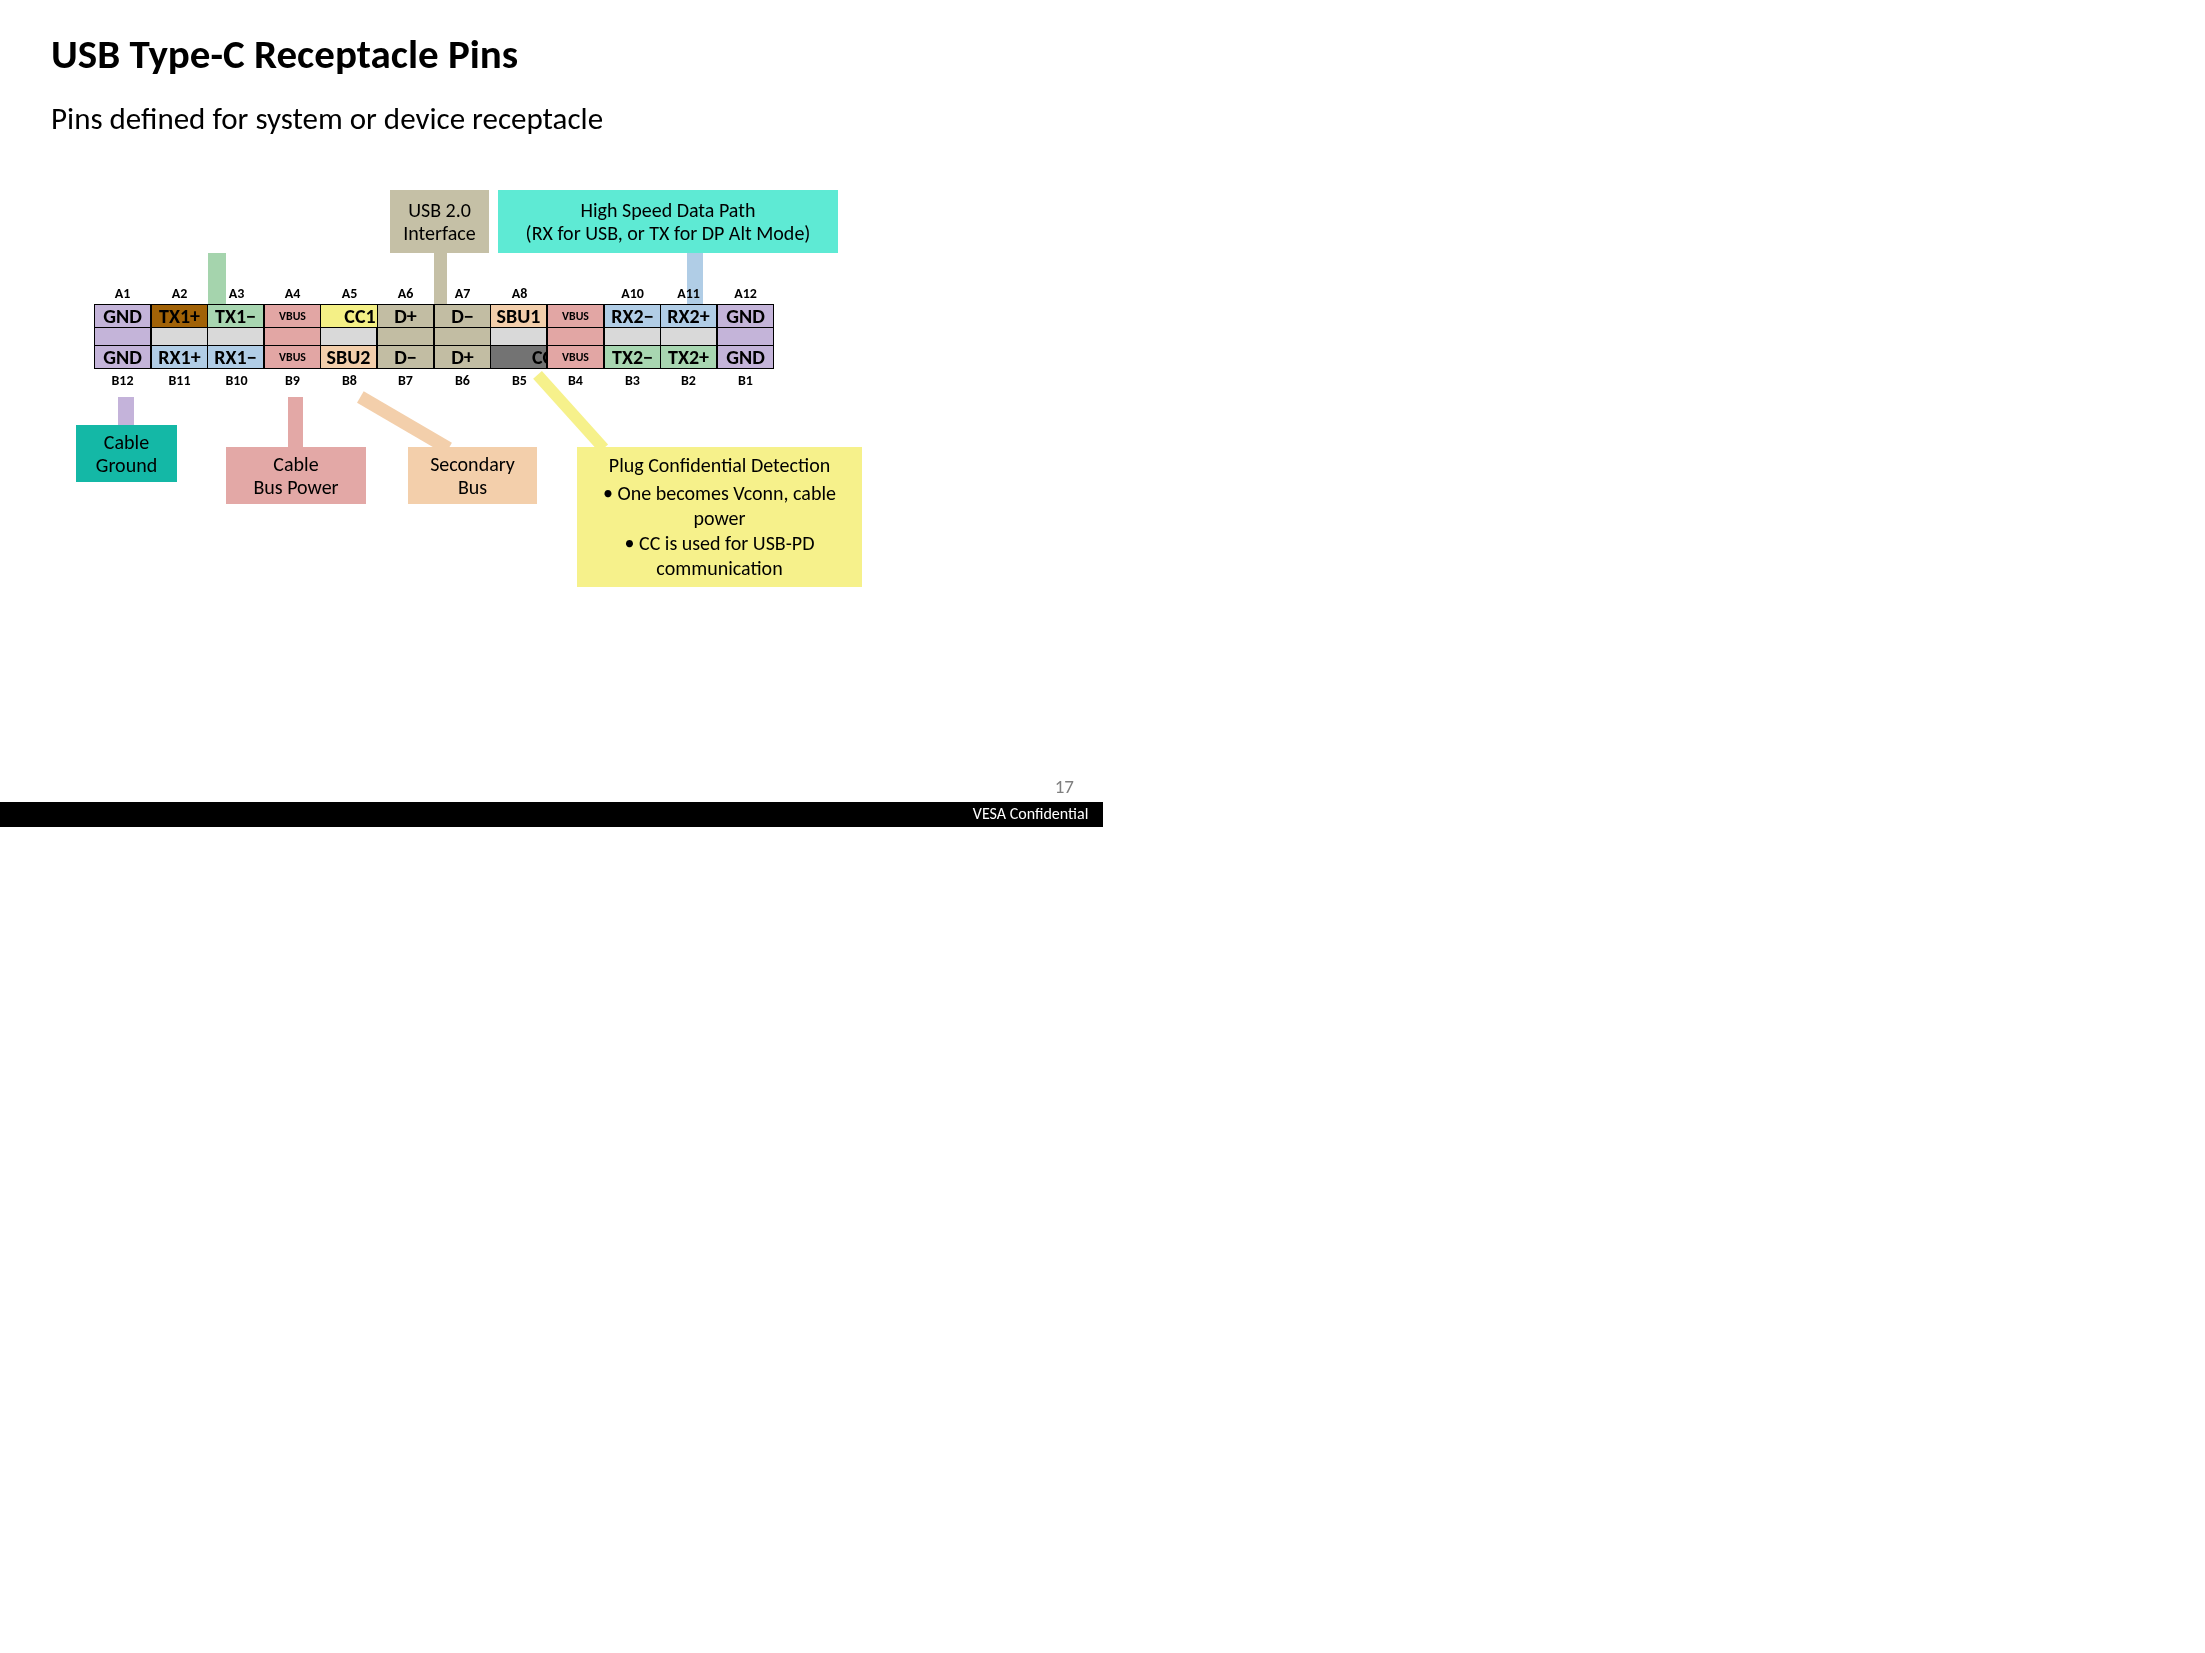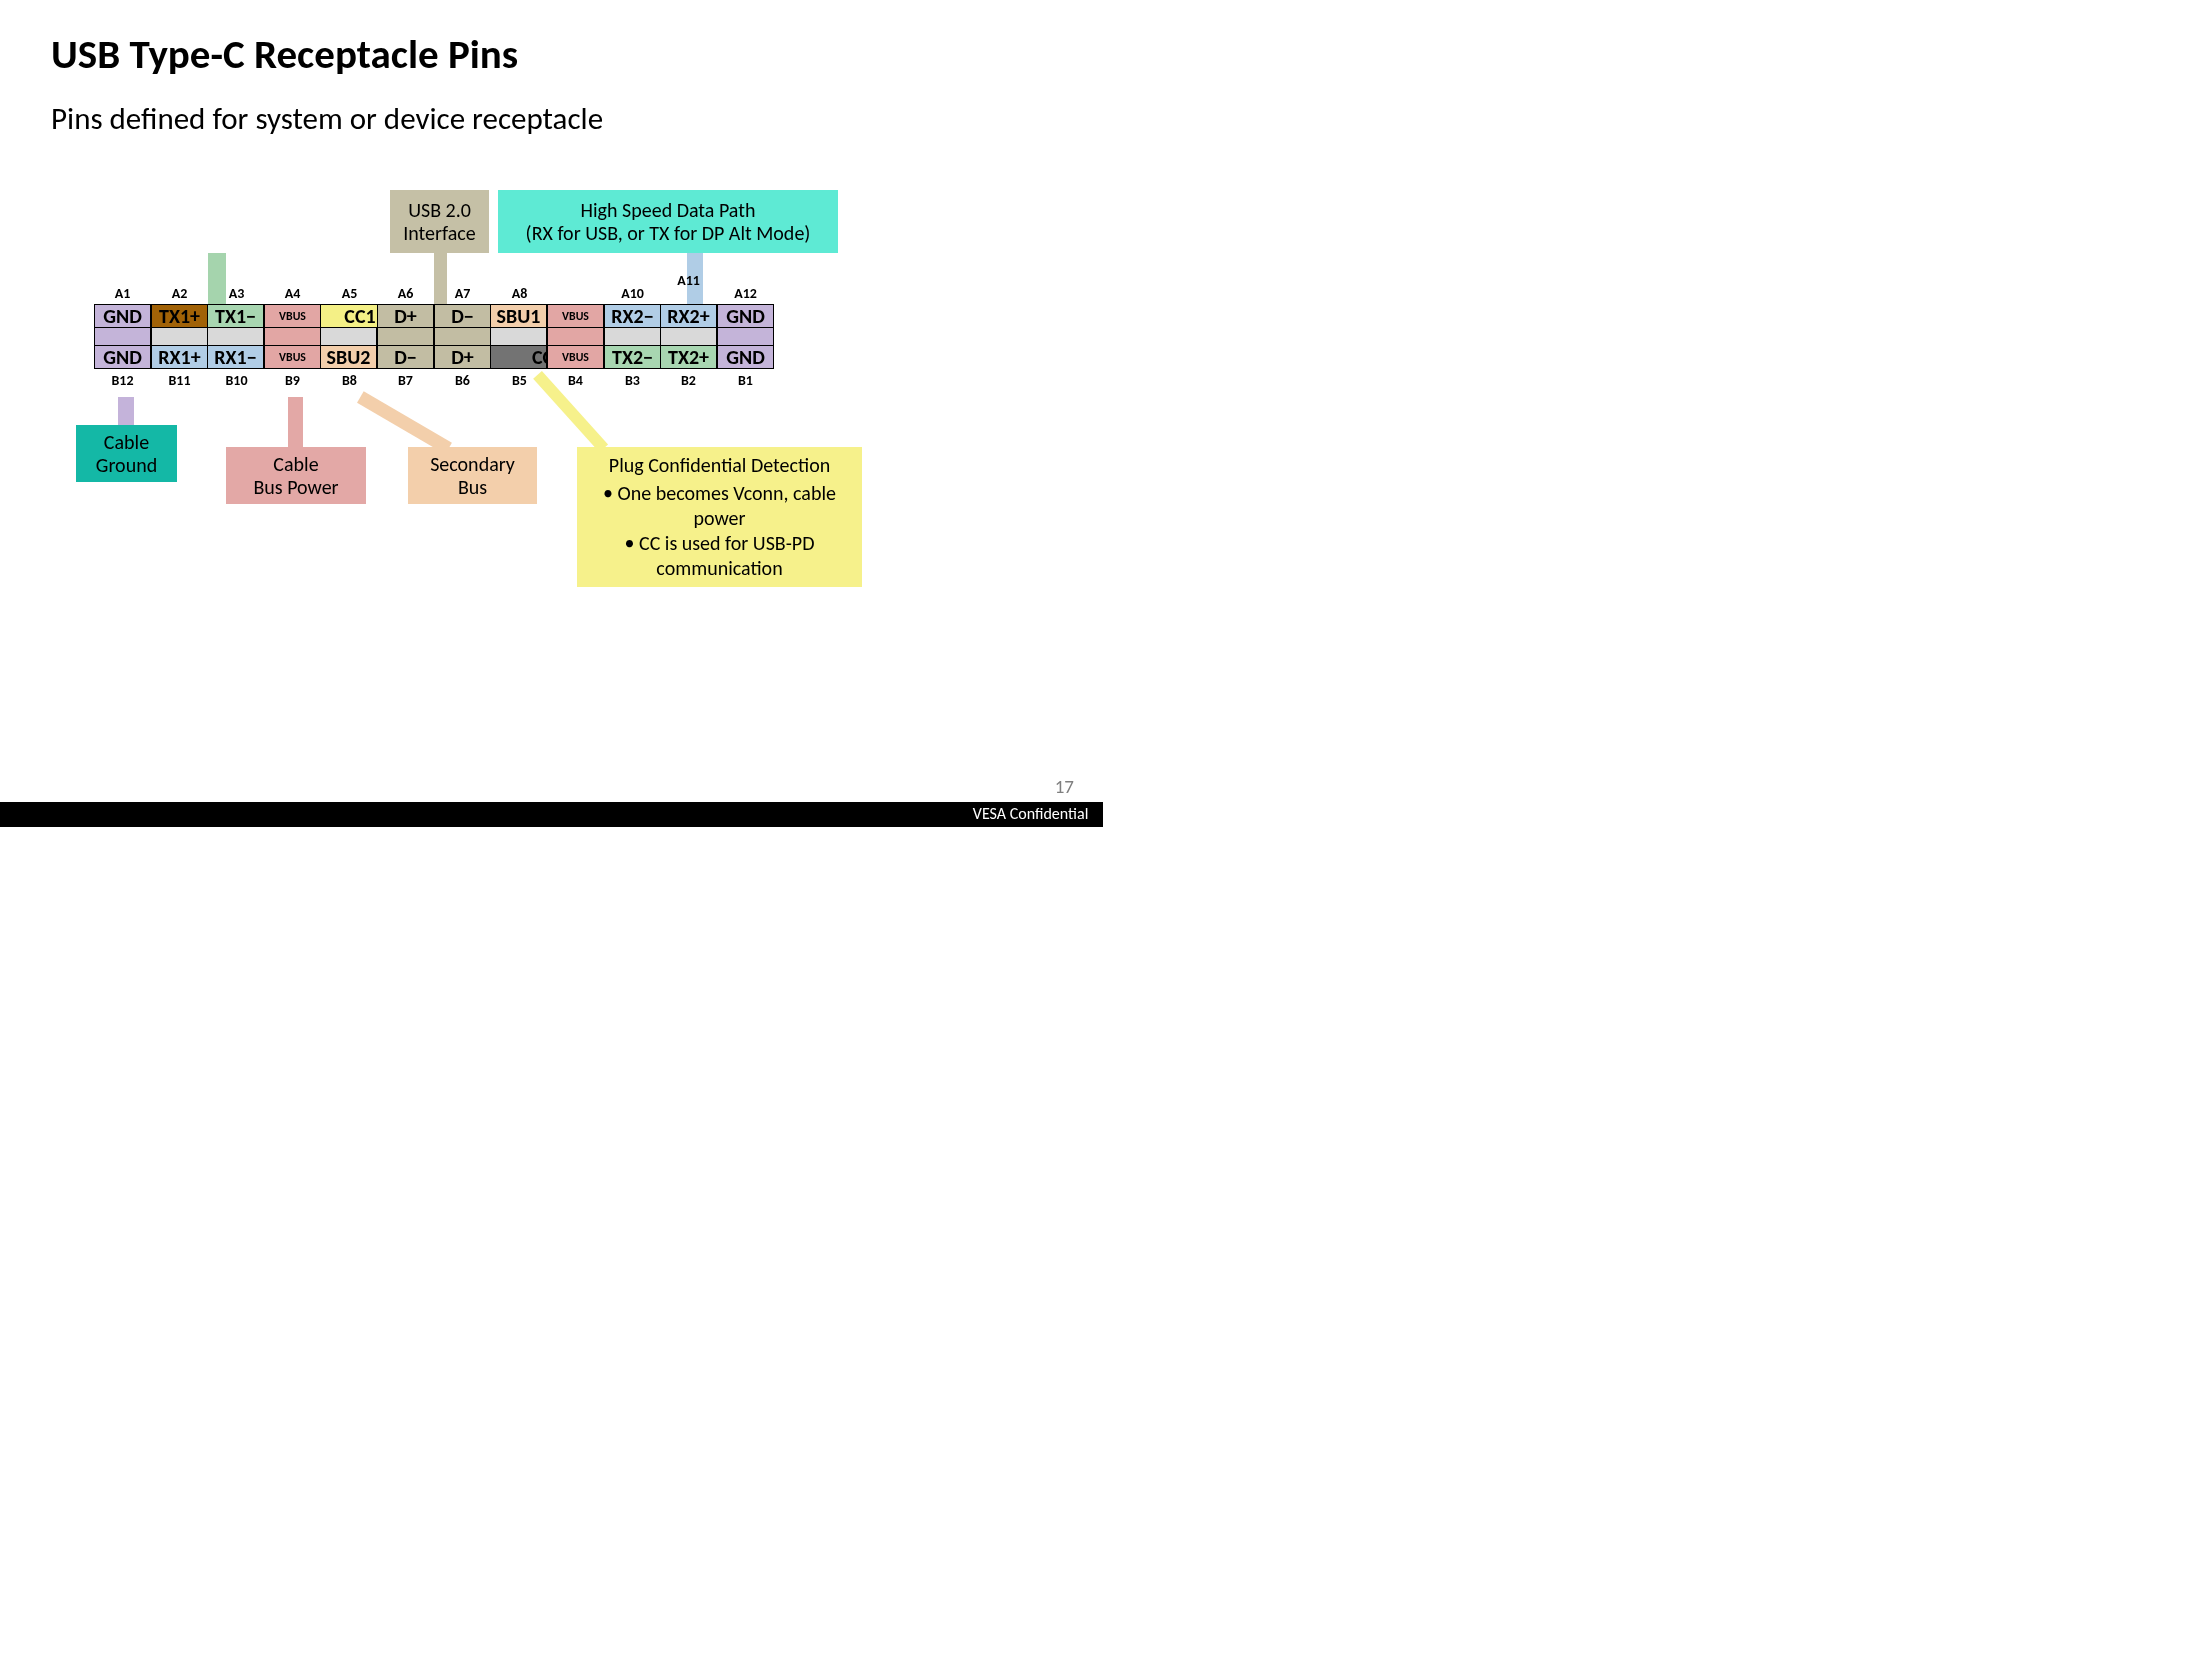--- a/index.html
+++ b/index.html
@@ -43,21 +43,21 @@
       <div class="pinlabel" style="left: 93px; top: 285px;">A1</div>
       <div class="pinlabel" style="left: 150px; top: 285px;">A2</div>
       <div class="pinlabel" style="left: 207px; top: 285px;">A3</div>
       <div class="pinlabel" style="left: 263px; top: 285px;">A4</div>
       <div class="pinlabel" style="left: 320px; top: 285px;">A5</div>
       <div class="pinlabel" style="left: 376px; top: 285px;">A6</div>
       <div class="pinlabel" style="left: 433px; top: 285px;">A7</div>
       <div class="pinlabel" style="left: 490px; top: 285px;">A8</div>
       <div class="pinlabel" style="left: 546px; top: 285px; margin-top: 36px;">A9</div>
       <div class="pinlabel" style="left: 603px; top: 285px;">A10</div>
-      <div class="pinlabel" style="left: 659px; top: 272px;">A11</div>
+      <div class="pinlabel" style="left: 659px; top: 285px;">A11</div>
       <div class="pinlabel" style="left: 716px; top: 285px;">A12</div>
       <div class="pincell" style="left: 94px; top: 304px; width: 57px; background: rgb(196, 180, 217);">GND</div>
       <div class="pincell" style="left: 151px; top: 304px; width: 57px; background: #a16207;">TX1+</div>
       <div class="pincell" style="left: 207px; top: 304px; width: 57px; background: rgb(168, 214, 177);">TX1−</div>
       <div class="pincell" style="left: 264px; top: 304px; width: 57px; background: rgb(226, 166, 164); font-size: 11.8px;">VBUS</div>
       <div class="pincell" style="left: 320px; top: 304px; width: 80px; background: rgb(244, 240, 134);">CC1</div>
       <div class="pincell" style="left: 377px; top: 304px; width: 57px; background: rgb(194, 189, 163);">D+</div>
       <div class="pincell" style="left: 434px; top: 304px; width: 57px; background: rgb(194, 189, 163);">D−</div>
       <div class="pincell" style="left: 490px; top: 304px; width: 57px; background: rgb(242, 206, 171);">SBU1</div>
       <div class="pincell" style="left: 547px; top: 304px; width: 57px; background: rgb(226, 166, 164); font-size: 11.8px;">VBUS</div>

